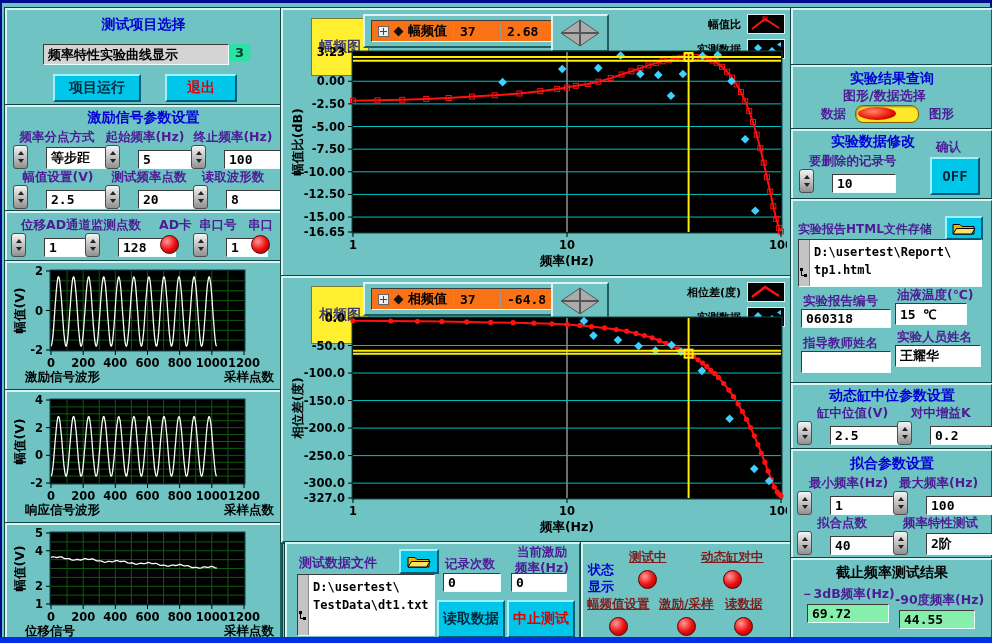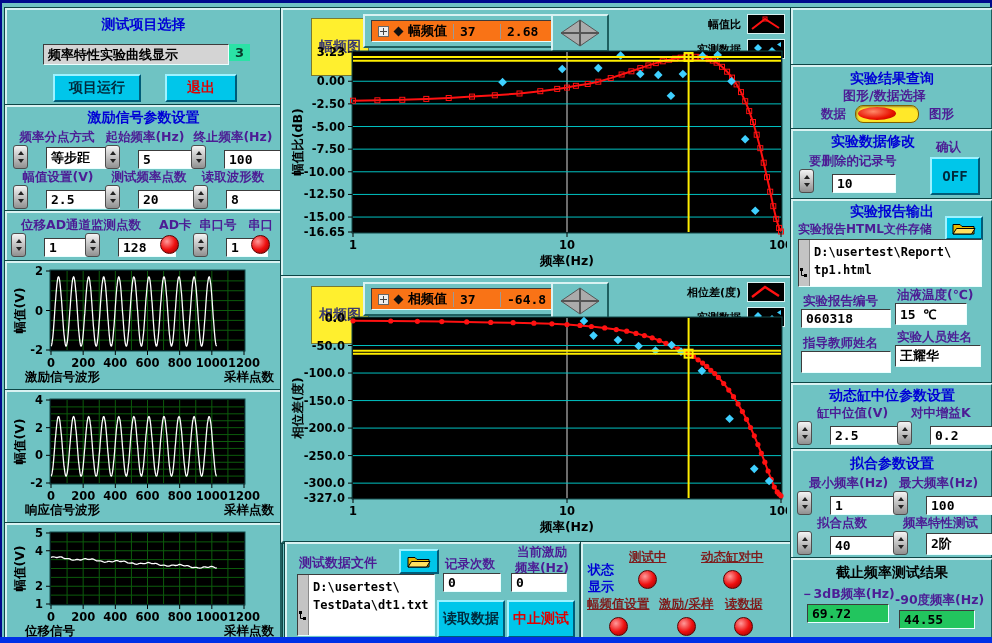--- a/index.html
+++ b/index.html
@@ -8,21 +8,21 @@
   #root{position:absolute;left:2px;top:3px;width:988px;height:634px;background:#6fc3c3;}
   #bottomstrip{position:absolute;left:0;bottom:0;width:992px;height:6px;background:#0030e6;}
   .pn{position:absolute;background:#6fc3c3;border:2px solid;
       border-color:#d9f2f2 #1e6060 #1e6060 #d9f2f2;box-shadow:0 0 0 1px #0e4646;}
   .pt{color:#0000d6;font-weight:bold;font-size:14px;text-align:center;width:100%;}
   .lb{position:absolute;color:#4c1d95;font-weight:bold;font-size:12.5px;white-space:nowrap;}
   .lb.blue{color:#0000d6;}
   .fd{background:#fff;border:1px solid;border-color:#3c3c3c #eaffff #eaffff #3c3c3c;
       font:bold 13px "DejaVu Sans Mono","Liberation Mono",monospace;color:#000;
       padding:1px 4px;white-space:nowrap;overflow:hidden;}
-  .fd.ind{background:#22c55e;}
+  .fd.ind{background:#86efac;}
   .drop{background:#d4d4d4;font-family:"DejaVu Sans",sans-serif;}
   .fr{position:absolute;display:flex;align-items:flex-end;gap:18px;}
   .spin{display:inline-flex;flex-direction:column;width:13px;height:22px;flex:none;
         background:linear-gradient(180deg,#f4f4f4,#909090);border:1px solid #4d4d4d;
         border-radius:3px;align-items:center;justify-content:space-evenly;}
   .spin i{width:0;height:0;border-left:3px solid transparent;border-right:3px solid transparent;}
   .spin .up{border-bottom:4px solid #222;}
   .spin .dn{border-top:4px solid #222;}
   .btn{position:absolute;background:#00c6ea;border:2px solid;cursor:pointer;
        border-color:#9df2ff #005c78 #005c78 #9df2ff;color:#002a3c;
@@ -692,21 +692,20 @@
     <div class="fr" style="left:6px;top:38px">
       <span class="spin">
           <i class="up"></i>
           <i class="dn"></i>
         </span>
       <span class="fd" style="width:54px">10</span>
     </div>
   </div>
 
   <div class="pn" style="left:789px;top:196px;width:198px;height:182px">
-    <div class="pt" style="margin-top:2px">实验报告输出</div>
     <div class="lb" style="left:5px;top:20px;font-size:12px">实验报告HTML文件存储</div>
     <div class="btn" style="left:152px;top:15px;width:34px;height:20px">
       <svg width="24" height="15">
         <path d="M1 13 L1 3.5 L8 3.5 L10 5.5 L22 5.5 L22 13 Z" fill="#e8b800" stroke="#000" stroke-width="1"></path>
         <path d="M1 13 L4.5 7.5 L23 7.5 L19.5 13 Z" fill="#ffe060" stroke="#000" stroke-width="1"></path>
       </svg>
     </div>
     <div class="pathbox" style="left:5px;top:38px;width:182px;height:46px">
       <div class="strip">
         <svg width="8" height="10" style="position:absolute;left:1px;bottom:8px">

